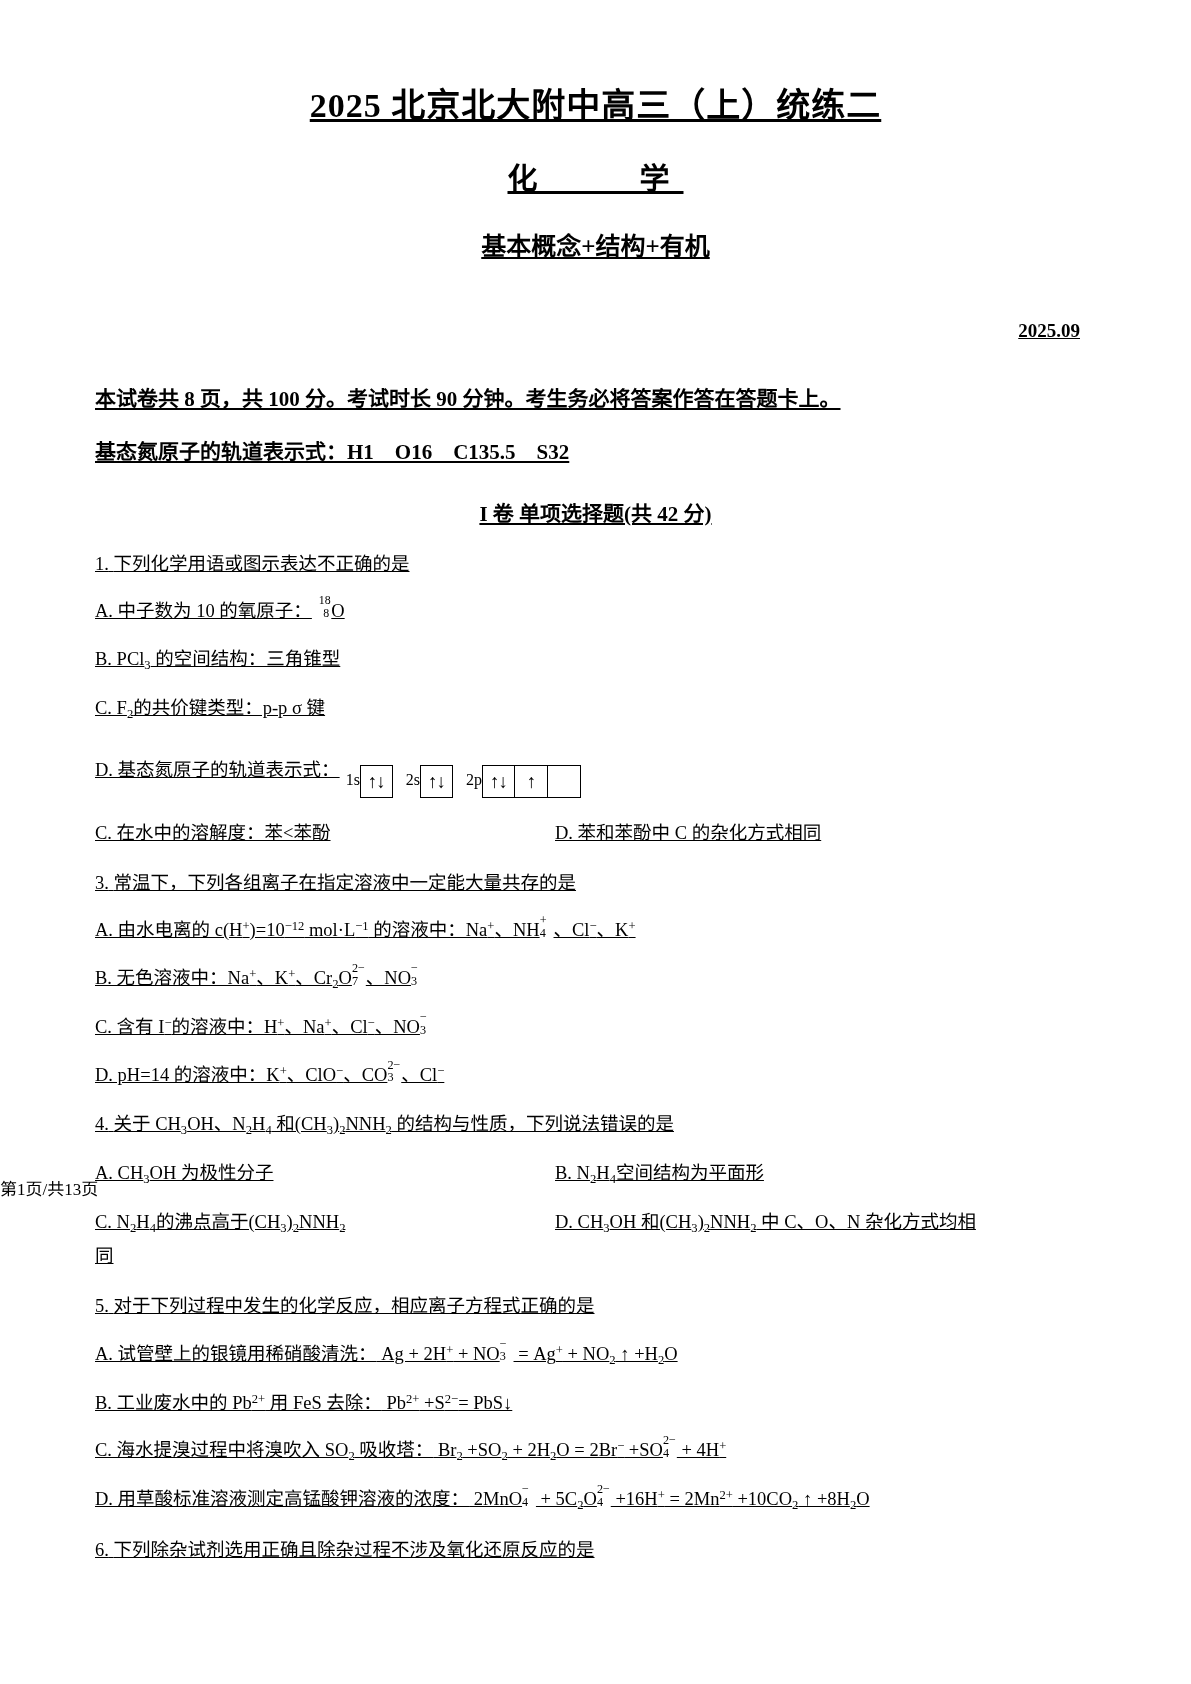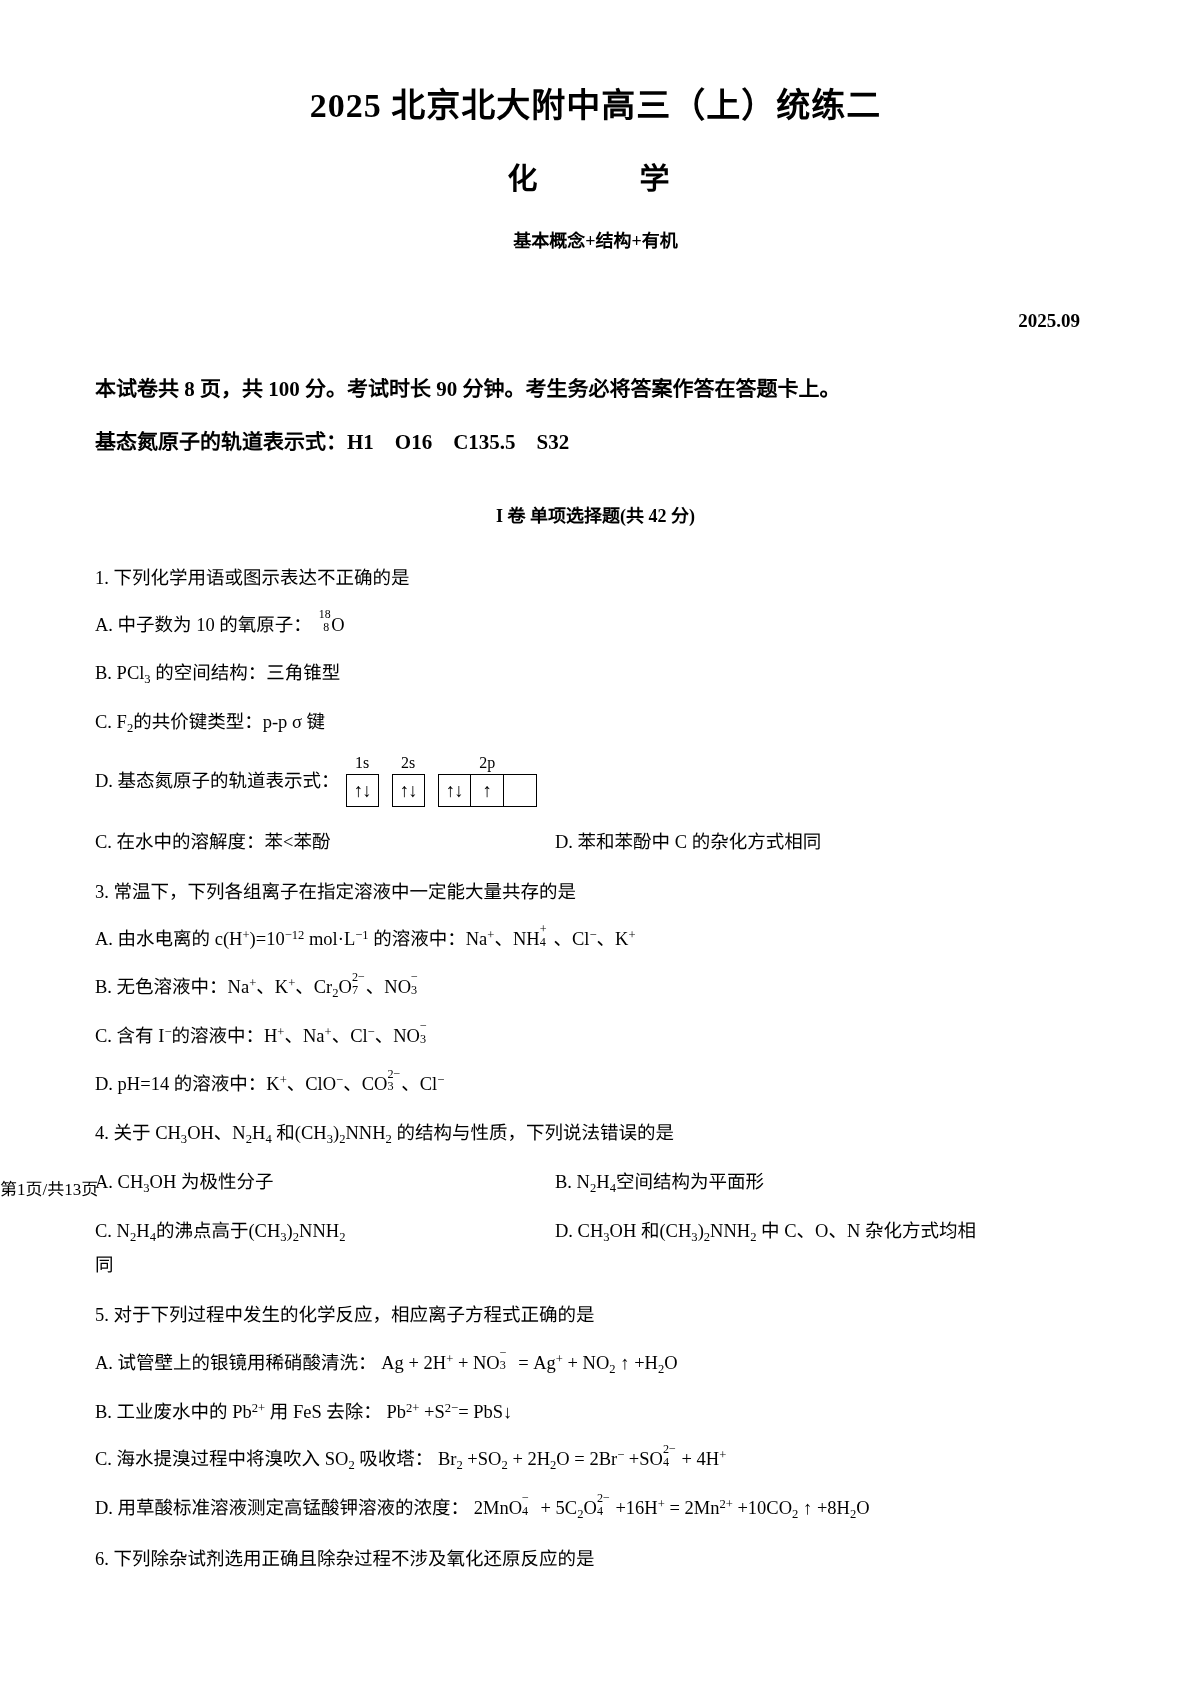--- a/index.html
+++ b/index.html
@@ -14,20 +14,21 @@
     color: #000000;
     position: relative;
     overflow: hidden;
   }
   .page {
     width: 1191px;
     height: 1236px;
     box-sizing: border-box;
     padding: 0 95px;
     position: relative;
+    text-decoration: underline;
   }
 
   
   .doc-title {
     text-align: center;
     font-size: 34px;
     font-weight: bold;
     letter-spacing: 1px;
     margin: 0;
     padding-top: 85px;
@@ -36,21 +37,21 @@
   .doc-subject {
     text-align: center;
     font-size: 30px;
     font-weight: bold;
     margin: 0;
     padding-top: 26px;
     letter-spacing: 14px;
   }
   .doc-scope {
     text-align: center;
-    font-size: 18px;
+    font-size: 25px;
     font-weight: bold;
     margin: 0;
     padding-top: 28px;
   }
   .doc-date {
     text-align: right;
     font-size: 19px;
     font-weight: bold;
     margin: 16px;
     padding-top: 42px;
@@ -61,23 +62,23 @@
     font-size: 21px;
     font-weight: bold;
     margin: 0;
     padding-top: 22px;
     line-height: 1.5;
   }
   .instruction.first { padding-top: 26px; }
 
   .section-heading {
     text-align: center;
-    font-size: 18px;
-    font-weight: bold;
-    margin: 16px;
+    font-size: 21px;
+    font-weight: bold;
+    margin: 2px;
     padding-top: 26px;
   }
 
   
   .qline {
     font-size: 18.5px;
     line-height: 1.55;
     margin: 0;
     padding-top: 19px;
     text-align: left;
@@ -149,21 +150,21 @@
 
   
   .orbital-wrap {
     display: inline-flex;
     align-items: flex-end;
     vertical-align: middle;
     margin-left: 6px;
     position: relative;
     top: -2px;
   }
-  .orb-group { display: flex; flex-direction: column; align-items: center; }
+  .orb-group { display: flex; flex-direction: row; align-items: center; margin-top: 24px; }
   .orb-group + .orb-group { margin-left: 13px; text-align: right; }
   .orb-label {
     font-size: 16px;
     line-height: 1;
     margin-bottom: 3px;
     font-family: "Liberation Serif", serif;
   }
   .orb-boxes { display: flex; }
   .orb-box {
     width: 33px;

